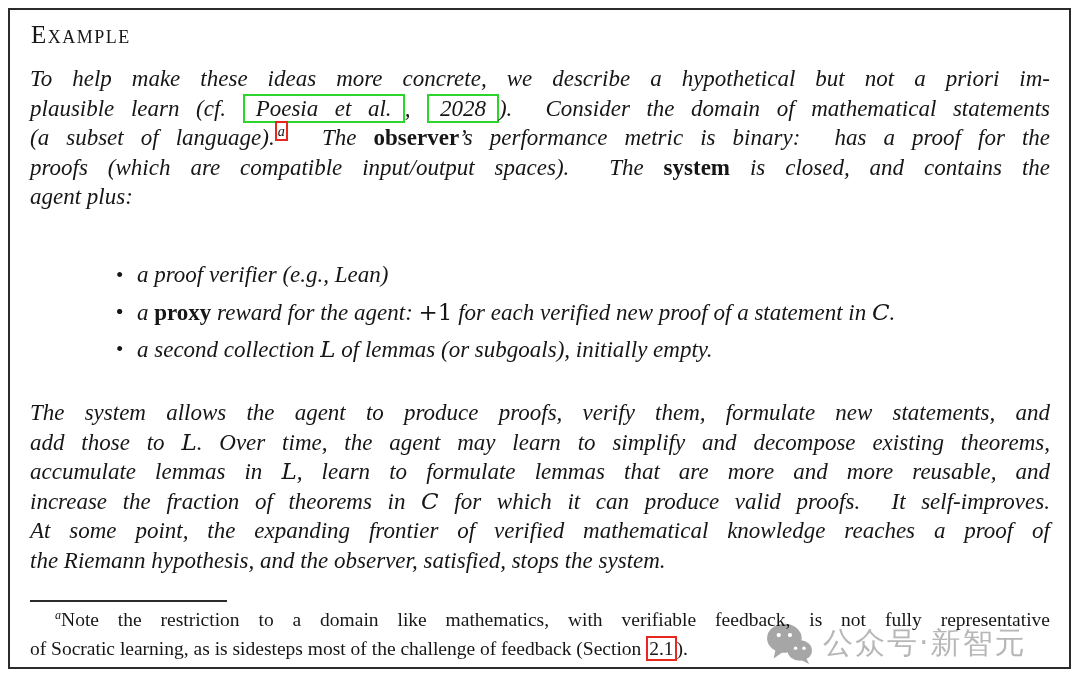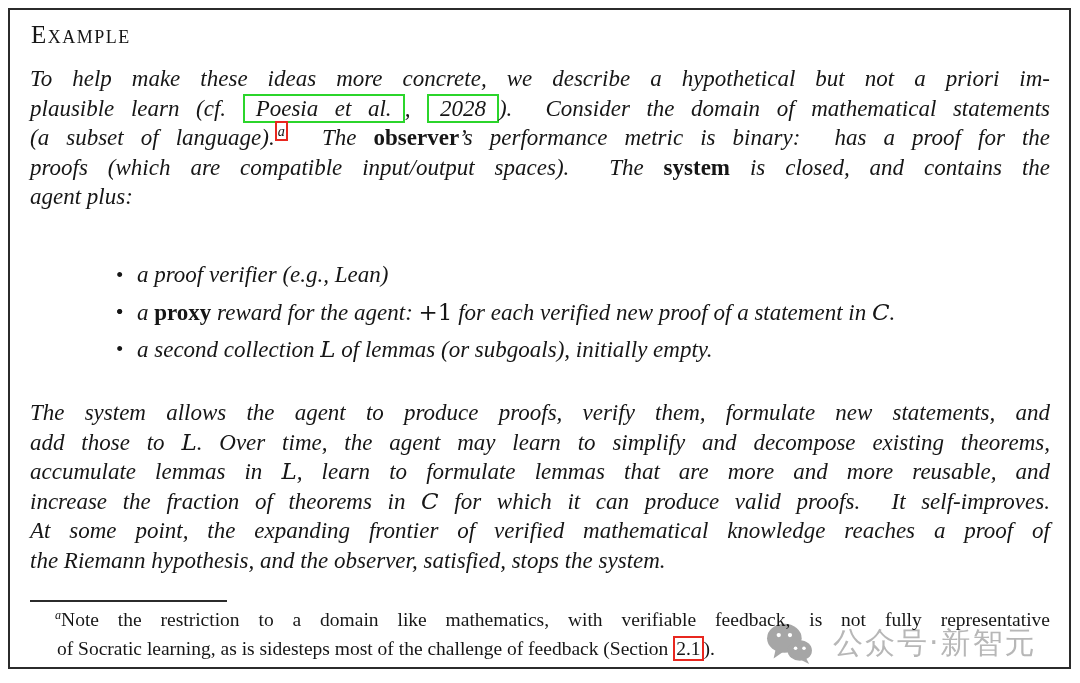--- a/index.html
+++ b/index.html
@@ -23,32 +23,32 @@
              font-style:italic; font-size:23px; line-height:36.5px; }
   .bullets li { position:relative; padding-left:107px; }
   .bullets .dot { position:absolute; left:86px; top:0; font-style:normal; font-size:21px; }
 
   .footrule { position:absolute; left:20px; top:590px; width:197px;
               border-top:2px solid var(--border,#2b2b2b); }
   .footnote { position:absolute; left:20px; top:595px; width:1020px;
               font-style:normal; font-size:19.5px; line-height:29px; }
   .fline { text-align:justify; text-align-last:justify; }
   .fline.first { text-indent:25px; }
-  .fline.last { text-align-last:left;margin-left:27px; }
+  .fline.last { text-align-last:left; }
 
   .bold   { font-style:normal; font-weight:bold; }
   .it     { font-style:italic; }
   .math   { font-family:"DejaVu Serif", serif; font-style:italic; }
   .mathrm { font-family:"DejaVu Serif", serif; font-style:normal; }
   .sup    { vertical-align:super; font-size:0.62em; line-height:0; }
   .link-green { border:2px solid var(--green,#2bd52b); padding:0 11px; }
   .link-red   { border:2px solid var(--red,#e8271f); padding:0 1px; }
 
   .watermark { position:absolute; left:756px; top:612px; display:flex;
-               align-items:center; gap:20px; }
+               align-items:center; gap:10px; }
   .wm-icon { width:47px; height:43px; color:#a6a6a6; flex:0 0 auto; }
   .wm-text { font-family:"DejaVu Sans", sans-serif; font-size:30px; color:#b7b7b7;
              letter-spacing:2px; white-space:nowrap; }
 </style>
 </head>
 <body>
 
 <div class="frame">
 
   <div class="watermark">

